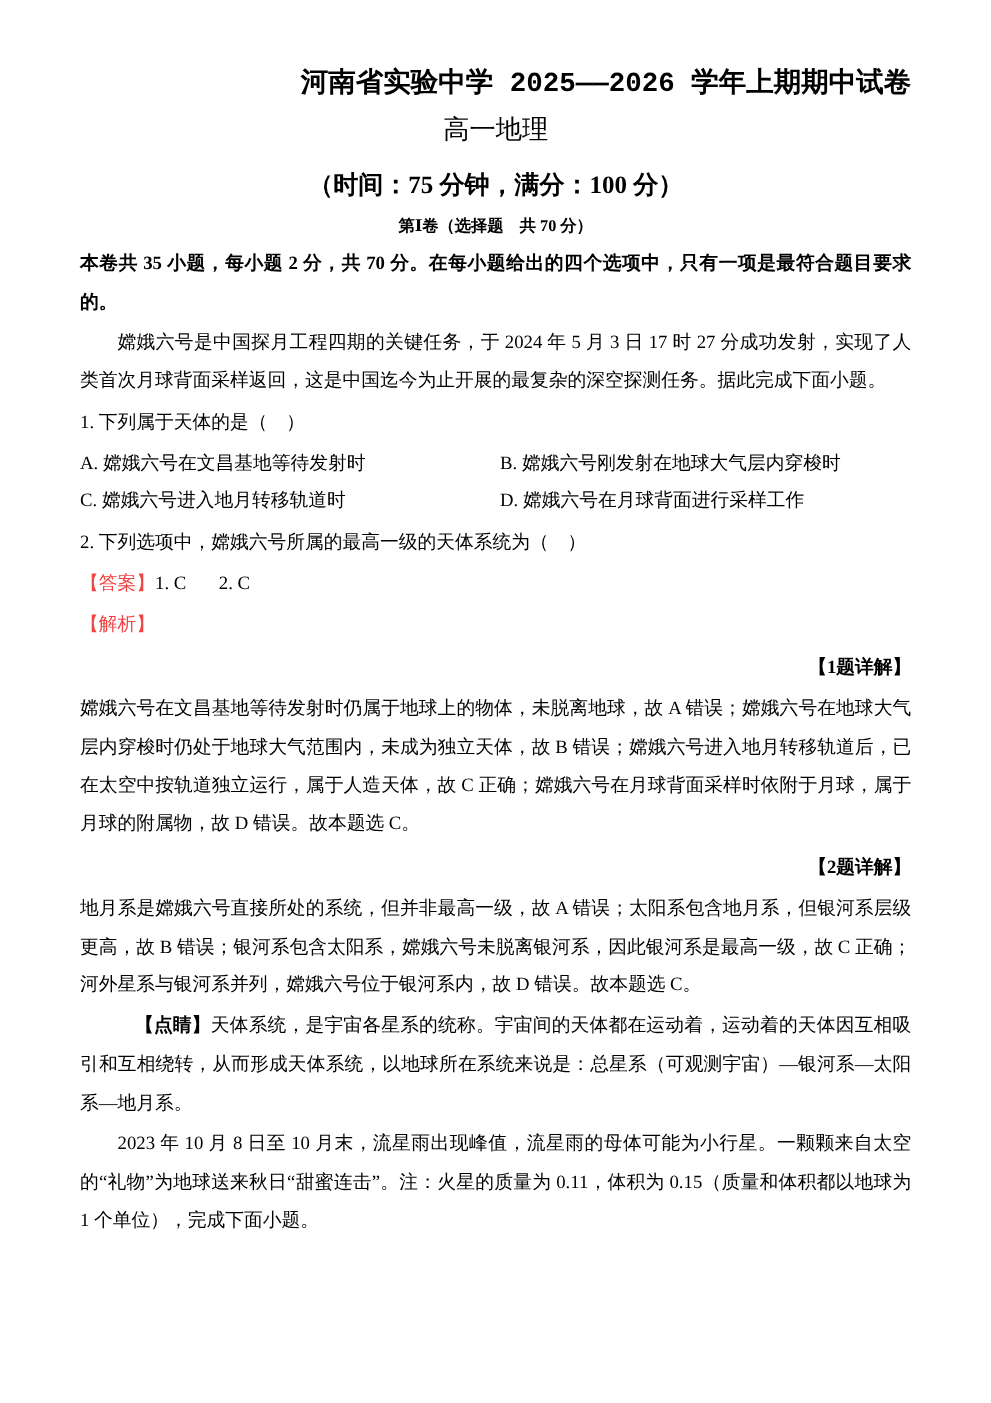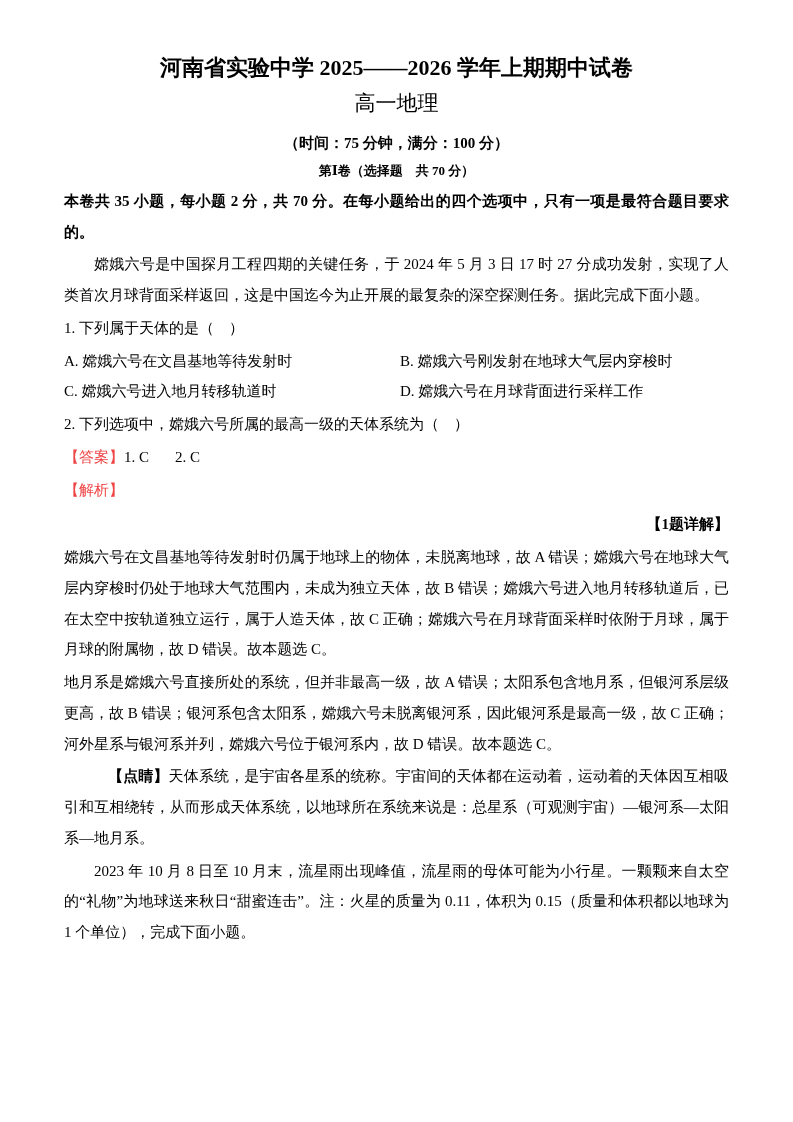--- a/index.html
+++ b/index.html
@@ -11,36 +11,37 @@
     margin: 0 auto;
     background: #ffffff;
     padding: 50px 64px 40px 64px;
     font-family: "Liberation Serif", "DejaVu Serif", serif;
     font-size: 15px;
     color: #000000;
     line-height: 2.05;
     overflow: hidden;
   }
   .title {
-    text-align: center;
+    text-align: right;
     font-size: 22px;
     font-weight: bold;
     line-height: 1.65;
+    font-family: Liberation Mono, monospace;
   }
   .subtitle {
     text-align: center;
     font-size: 21px;
     font-weight: normal;
     line-height: 1.7;
     margin-bottom: 6px;
   }
   .meta {
     text-align: center;
     font-weight: bold;
-    font-size: 15px;
+    font-size: 20px;
     line-height: 2.0;
   }
   .section {
     text-align: center;
     font-weight: bold;
     font-size: 13px;
     line-height: 2.0;
     margin-bottom: 2px;
   }
   .para {
@@ -96,19 +97,20 @@
     <span class="blue">【答案】</span><span>1. C</span><span class="ans-gap">2. C</span>
   </div>
 
   <div class="para">
     <span class="blue">【解析】</span>
   </div>
 
   <div class="detail-heading">【1题详解】</div>
   <p class="para">嫦娥六号在文昌基地等待发射时仍属于地球上的物体，未脱离地球，故 A 错误；嫦娥六号在地球大气层内穿梭时仍处于地球大气范围内，未成为独立天体，故 B 错误；嫦娥六号进入地月转移轨道后，已在太空中按轨道独立运行，属于人造天体，故 C 正确；嫦娥六号在月球背面采样时依附于月球，属于月球的附属物，故 D 错误。故本题选 C。</p>
 
+  <div class="detail-heading">【2题详解】</div>
   <p class="para">地月系是嫦娥六号直接所处的系统，但并非最高一级，故 A 错误；太阳系包含地月系，但银河系层级更高，故 B 错误；银河系包含太阳系，嫦娥六号未脱离银河系，因此银河系是最高一级，故 C 正确；河外星系与银河系并列，嫦娥六号位于银河系内，故 D 错误。故本题选 C。</p>
 
   <p class="para"><span class="bold">【点睛】</span><span>天体系统，是宇宙各星系的统称。宇宙间的天体都在运动着，运动着的天体因互相吸引和互相绕转，从而形成天体系统，以地球所在系统来说是：总星系（可观测宇宙）—银河系—太阳系—地月系。</span></p>
 
   <p class="para indent">2023 年 10 月 8 日至 10 月末，流星雨出现峰值，流星雨的母体可能为小行星。一颗颗来自太空的“礼物”为地球送来秋日“甜蜜连击”。注：火星的质量为 0.11，体积为 0.15（质量和体积都以地球为 1 个单位），完成下面小题。</p>
 
 </div>
 
 </body></html>

